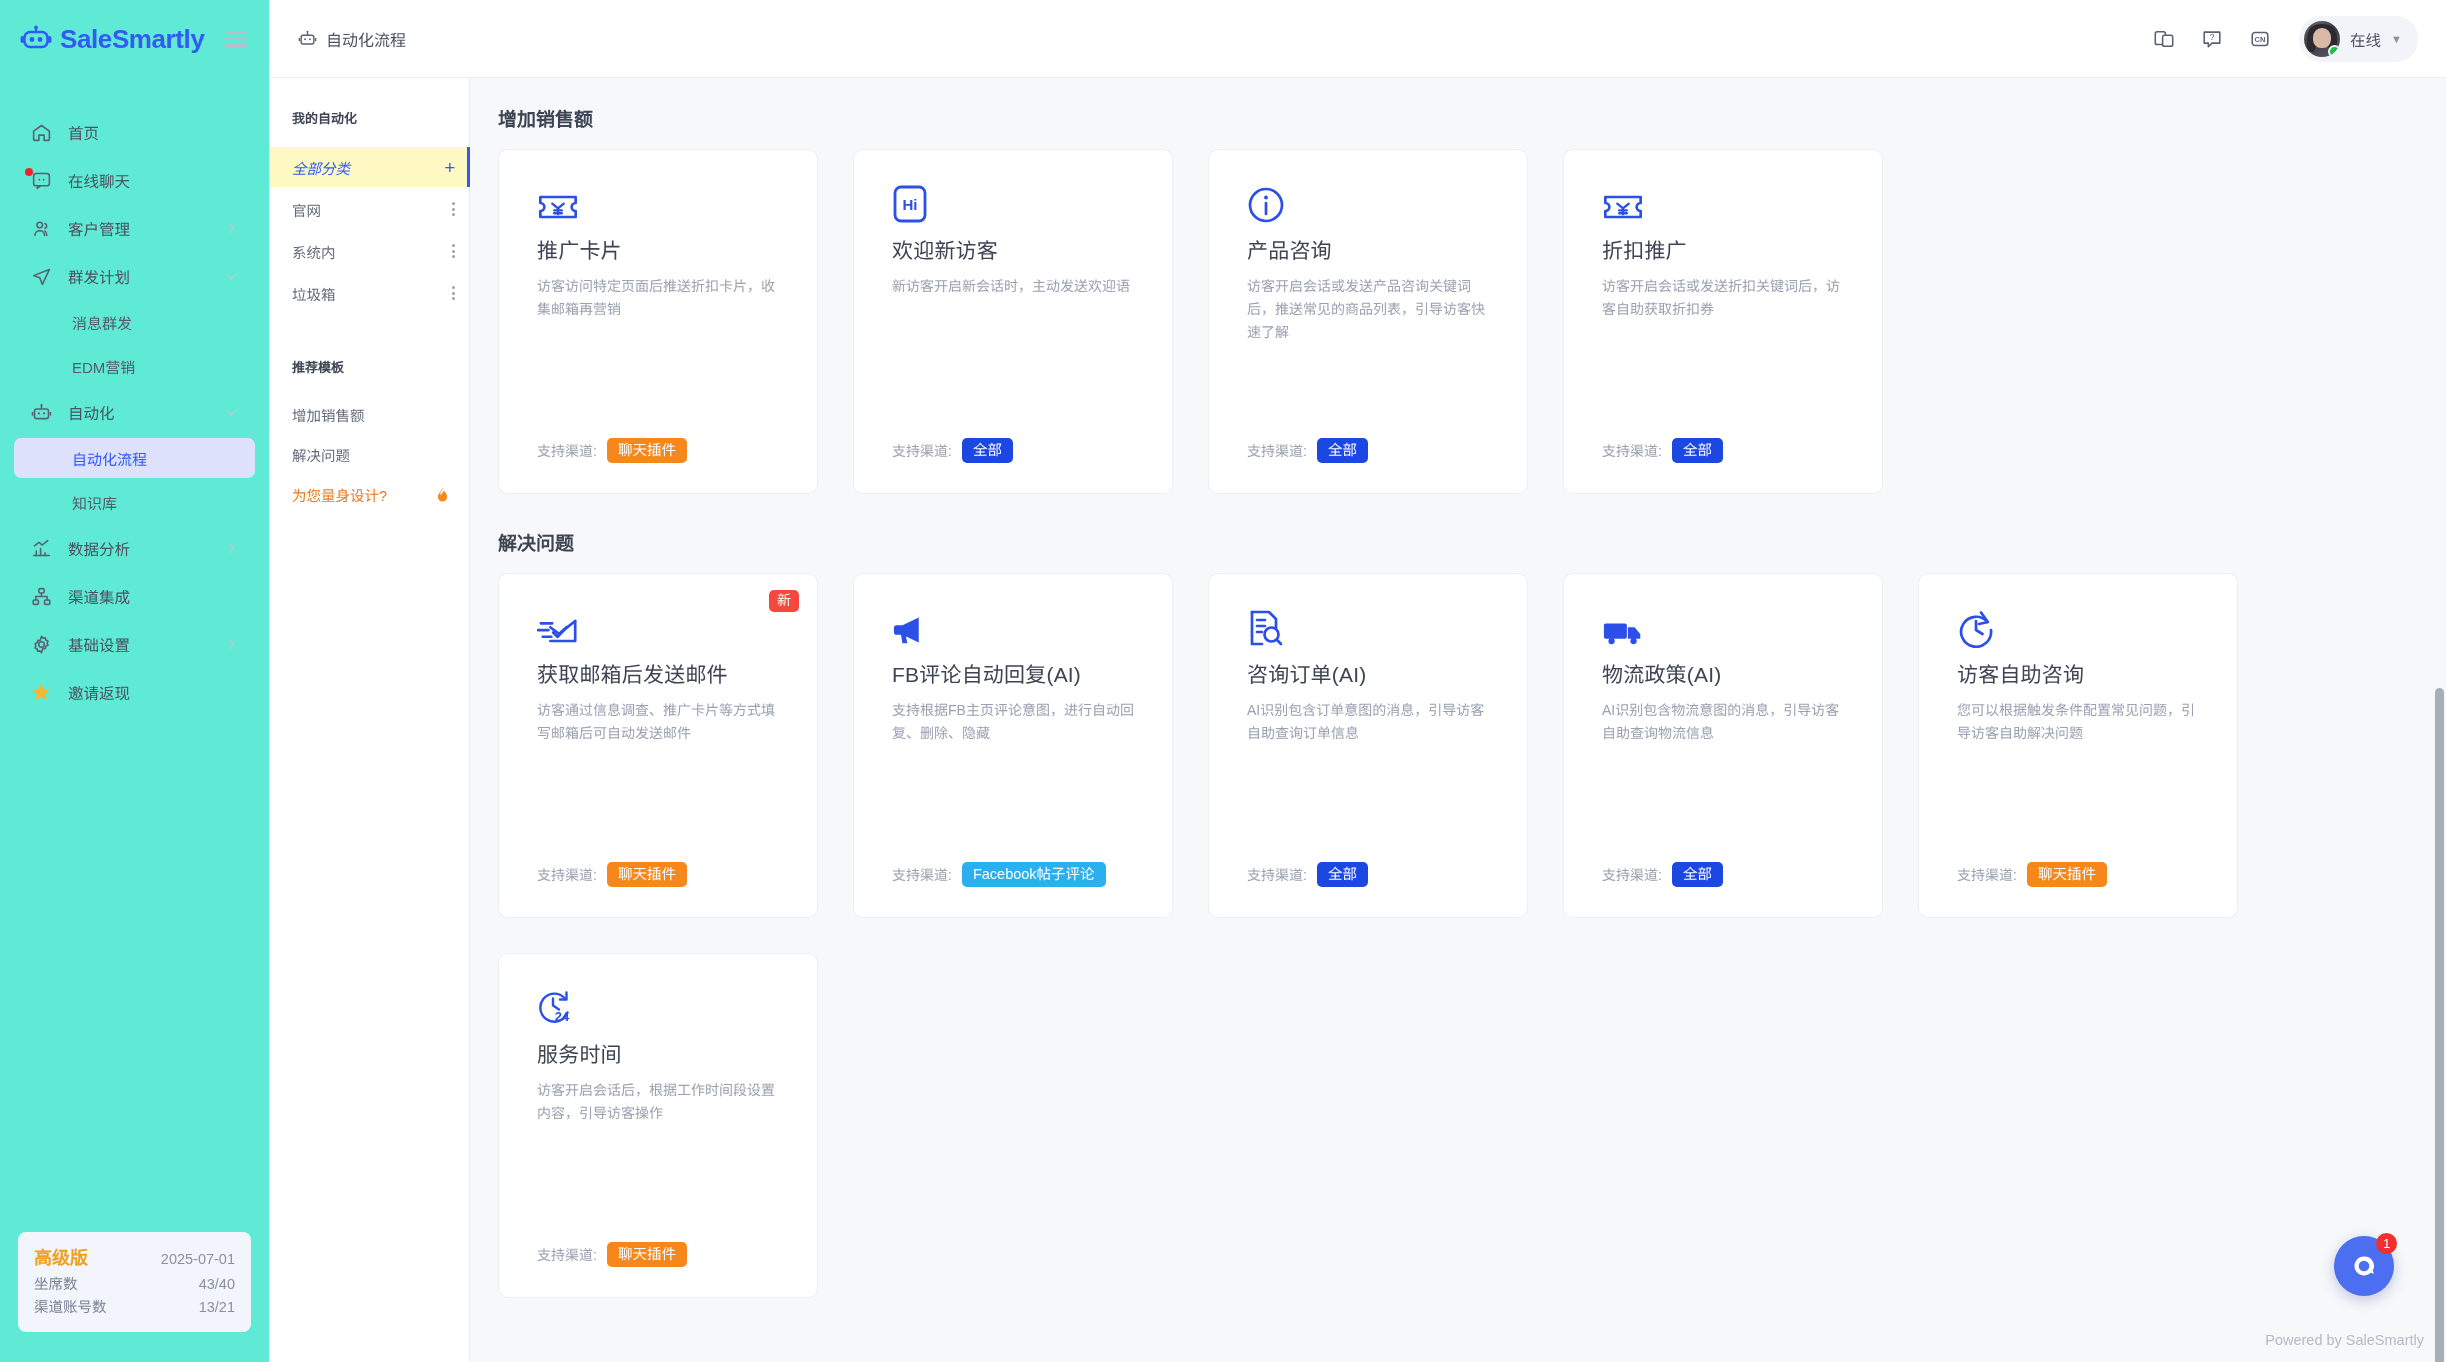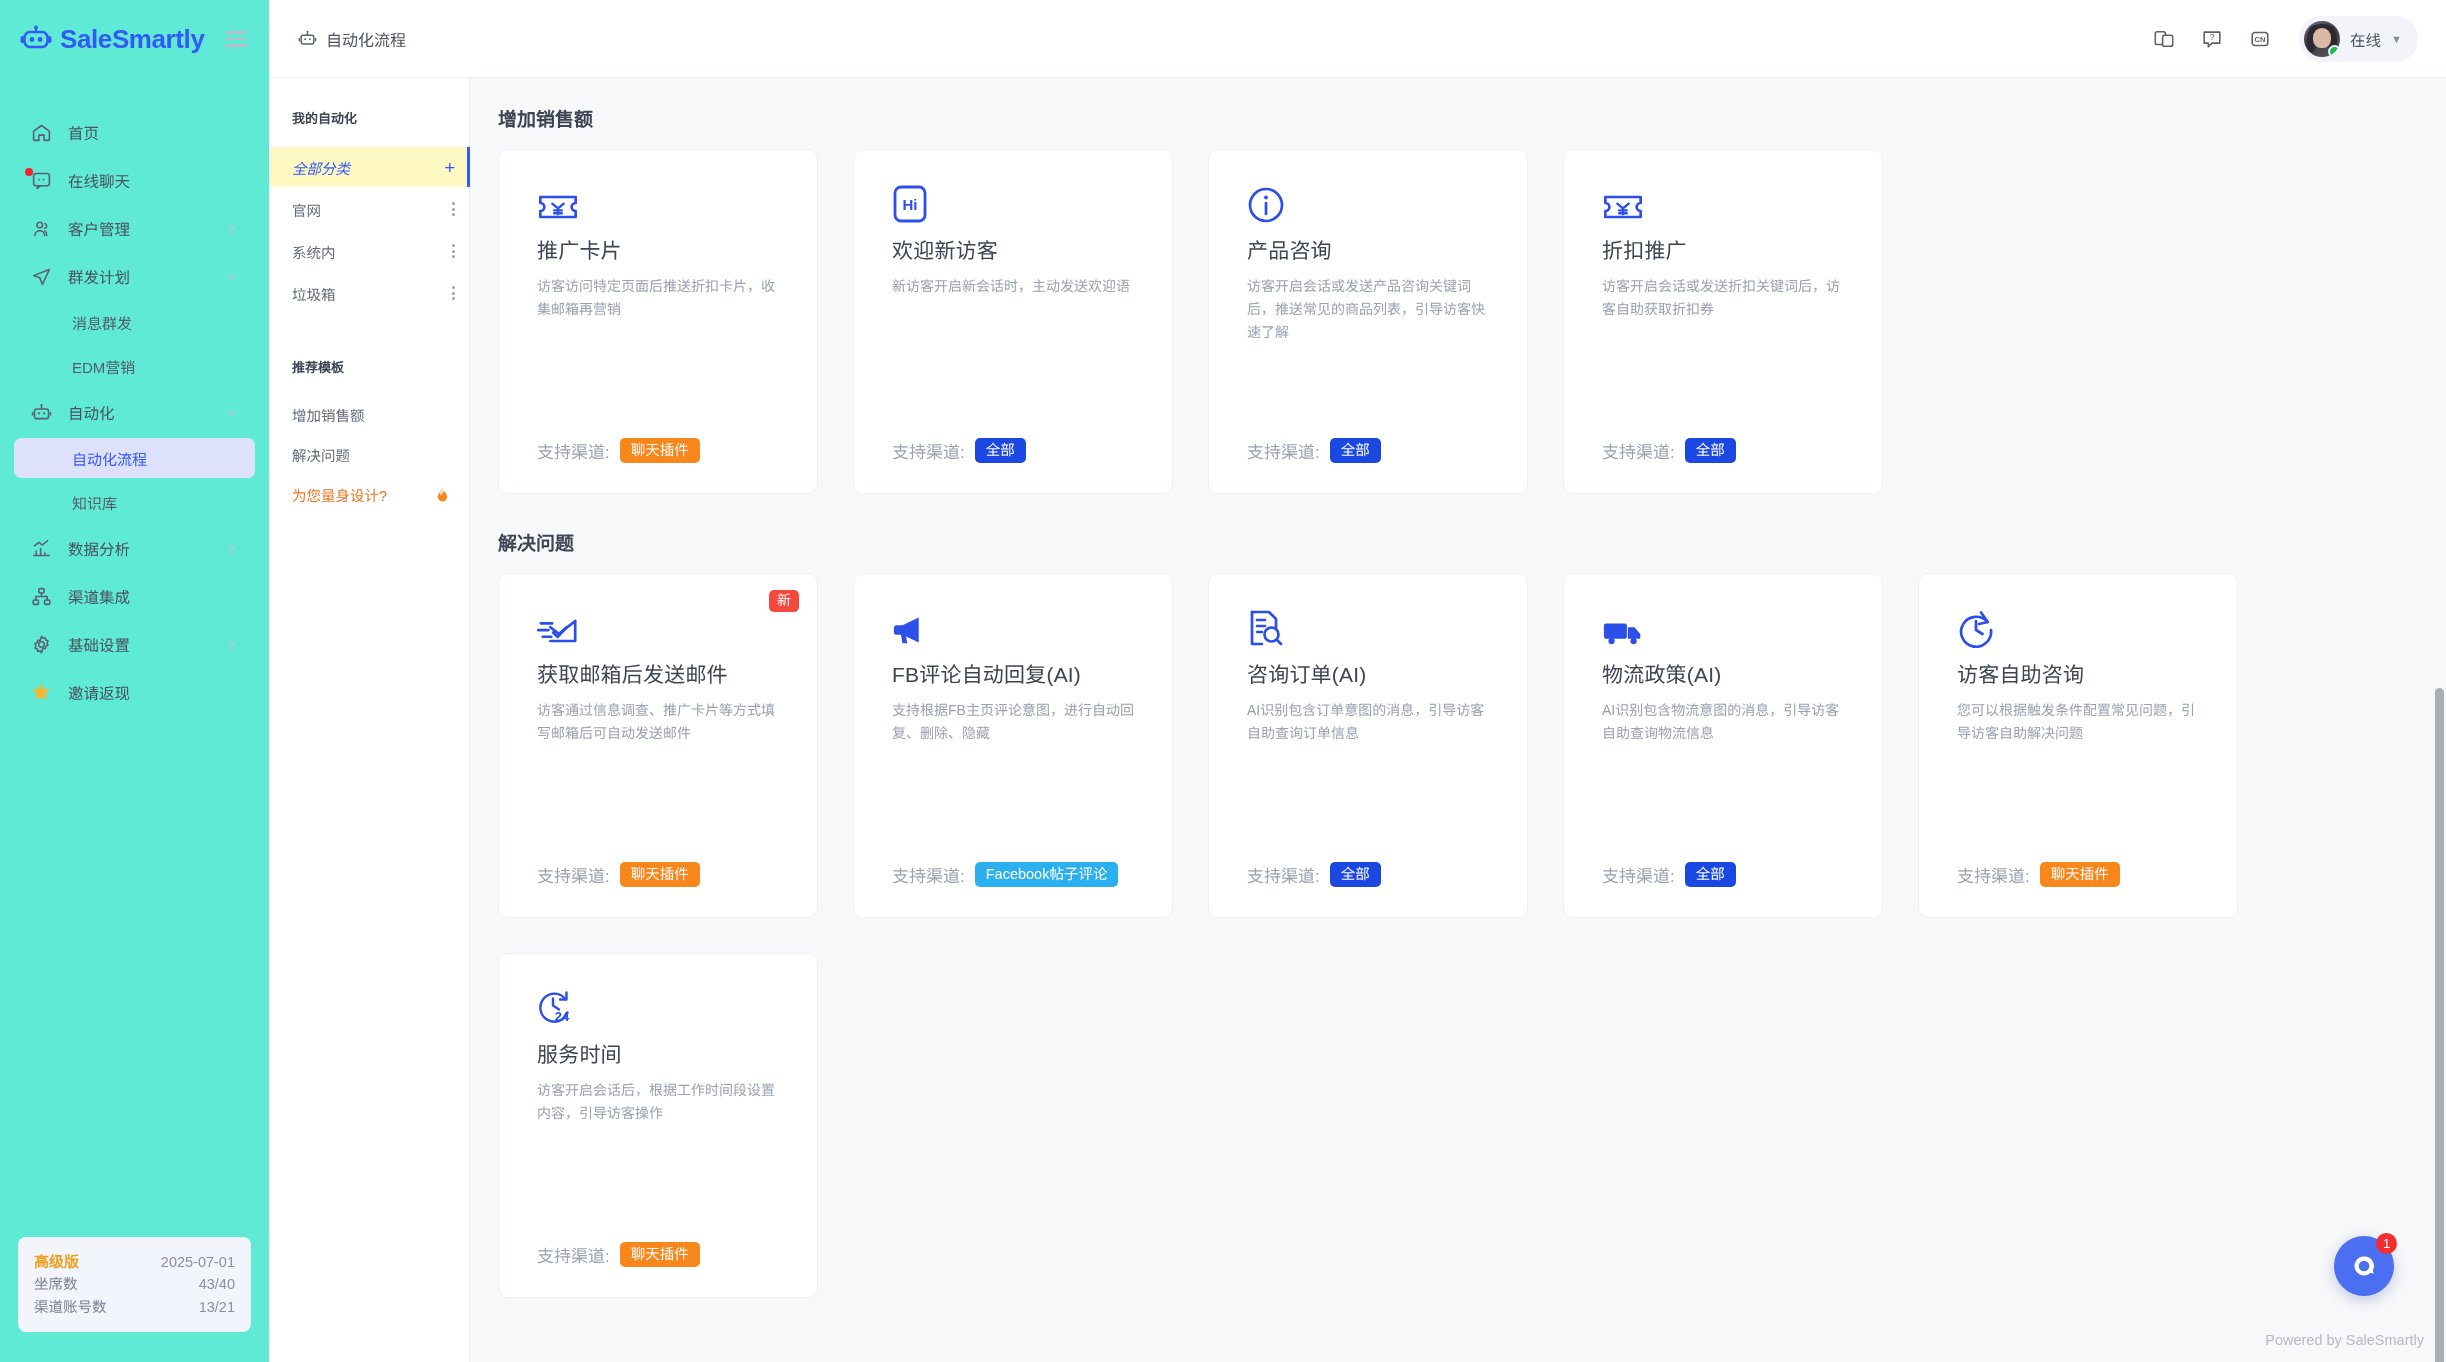--- a/index.html
+++ b/index.html
@@ -54,21 +54,21 @@
   }
 
   .plan-box {
     margin: 0 18px 30px 18px; background: #f3f5fd; border-radius: 8px;
     padding: 13px 16px 14px 16px;
   }
   .plan-row {
     display: flex; justify-content: space-between; align-items: baseline;
     font-size: 14.5px; color: #7b8293; line-height: 1.55;
   }
-  .plan-row .k.hl { color: #f0a020; font-weight: bold; font-size: 15px; }
+  .plan-row .k.hl { color: #f0a020; font-weight: bold; font-size: 18px; }
   .plan-row .v { color: #8a90a0; }
   .plan-row .v.hl { color: #8a90a0; }
 
   
   .right { flex: 1 1 auto; display: flex; flex-direction: column; min-width: 0; position: relative; }
   .topbar {
     height: 78px; min-height: 78px; background: #fff;
     border-bottom: 1px solid #eceff5;
     display: flex; align-items: center; padding: 0 28px 0 28px;
   }
@@ -160,21 +160,21 @@
   .card-title {
     font-size: 21px; color: #3d4453; font-weight: normal; margin-bottom: 12px;
     line-height: 1.2; letter-spacing: 0.2px;
   }
   .card-desc {
     font-size: 14px; color: #9aa1b0; line-height: 1.65; max-width: 250px;
   }
   .card-foot {
     margin-top: auto; margin-bottom: 30px; display: flex; align-items: center; gap: 10px;
   }
-  .foot-label { font-size: 17px; color: #9aa1b0; }
+  .foot-label { font-size: 14px; color: #9aa1b0; }
   .tag {
     border-radius: 5px; color: #fff; font-size: 14.5px;
     padding: 5px 11px 6px 11px; line-height: 1; white-space: nowrap;
   }
   .tag.all { background: #1a48e0; }
   .tag.plugin { background: #f7861b; }
   .tag.fb { background: #2ab0ef; }
   .new-badge {
     position: absolute; right: 18px; top: 16px; background: #f5483f; color: #fff;
     font-size: 14px; border-radius: 5px; padding: 3px 8px 4px 8px; line-height: 1.1;

